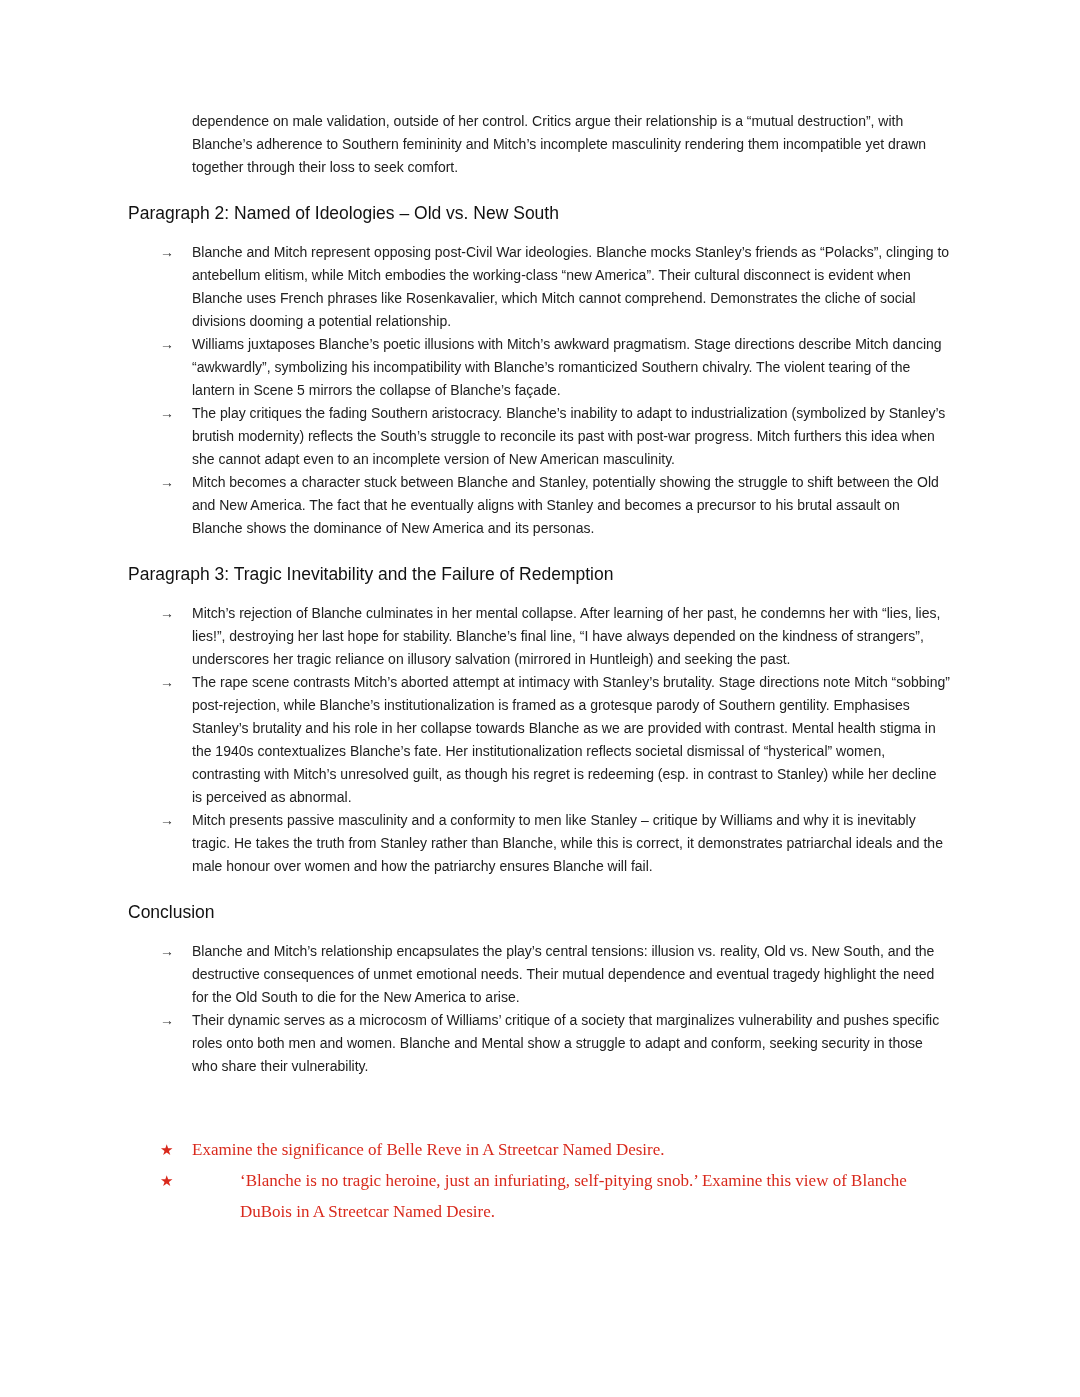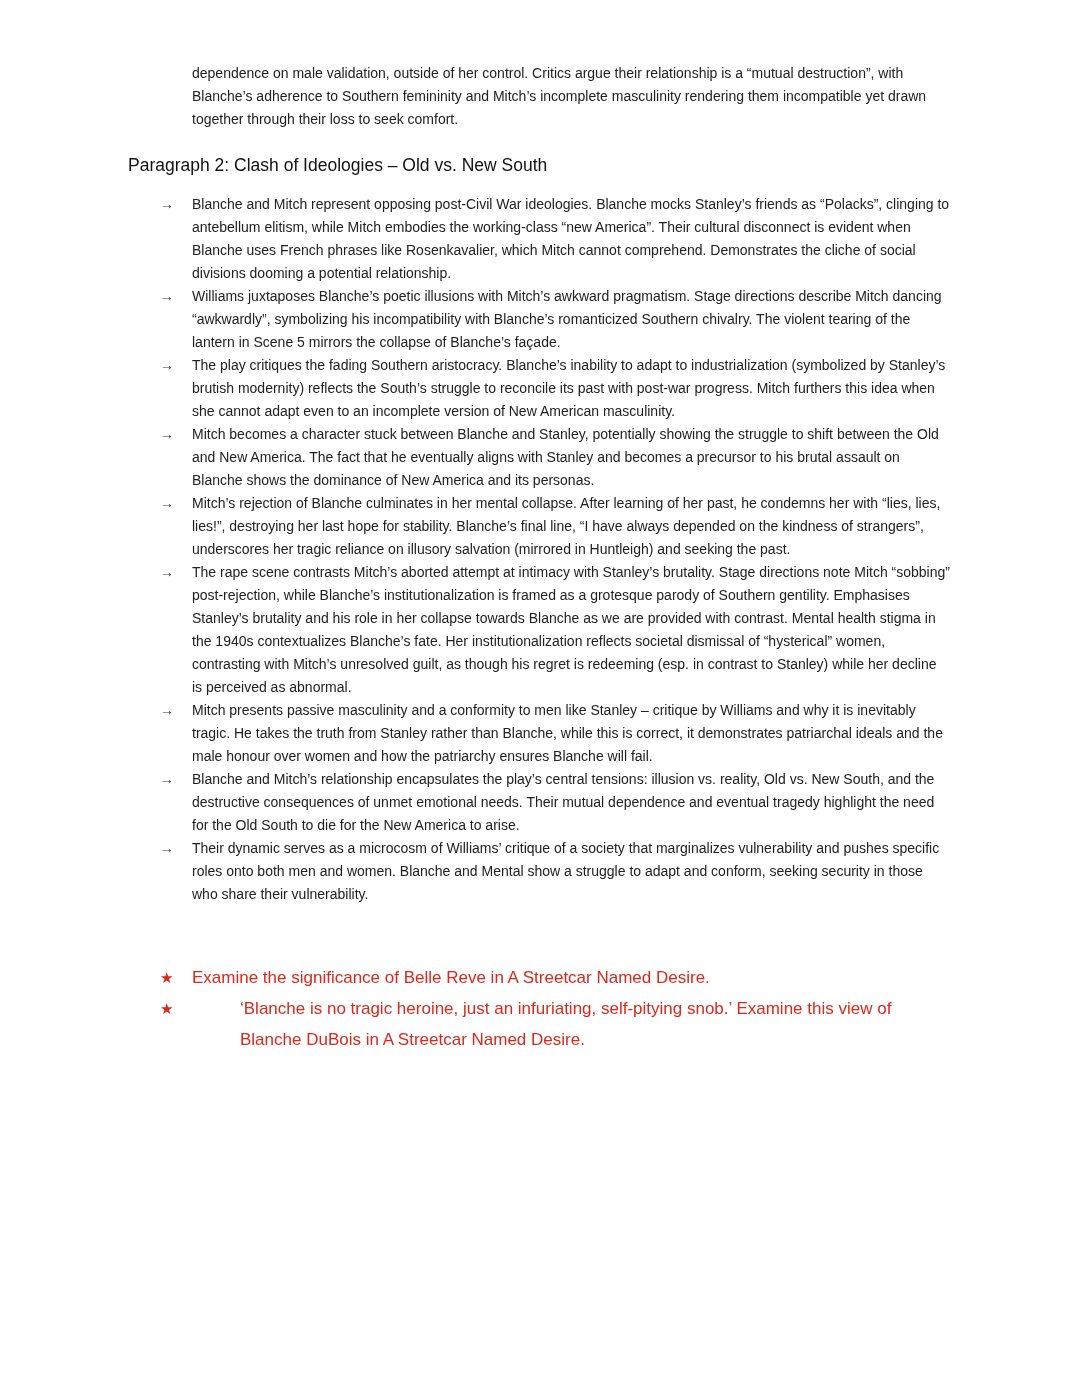--- a/index.html
+++ b/index.html
@@ -5,21 +5,21 @@
   html, body {
     margin: 0;
     padding: 0;
     background: #ffffff;
   }
   .page {
     position: relative;
     width: 1080px;
     height: 1397px;
     box-sizing: border-box;
-    padding: 62px 130px 0 128px;
+    padding: 110px 130px 0 128px;
     background: #ffffff;
     font-family: "Liberation Sans", sans-serif;
     font-size: 14px;
     line-height: 23px;
     color: #212121;
     overflow: hidden;
   }
   .continuation {
     margin: 0 0 0 64px;
   }
@@ -54,64 +54,67 @@
     display: flex;
     align-items: flex-start;
   }
   .question .star {
     width: 32px;
     flex: 0 0 32px;
     font-size: 15px;
   }
   .question .question-text {
     flex: 1 1 auto;
+    font-family: Liberation Serif, serif;
   }
 </style>
 </head>
 <body>
 
 <div class="page">
 
   <p class="continuation">dependence on male validation, outside of her control. Critics argue their relationship is a “mutual destruction”, with Blanche’s adherence to Southern femininity and Mitch’s incomplete masculinity rendering them incompatible yet drawn together through their loss to seek comfort.</p>
 
-  <h2 class="section-title">Paragraph 2: Clash of Ideologies – Old vs. New South</h2>
+  <h2 class="section-title">Paragraph 2: Named of Ideologies – Old vs. New South</h2>
   <div class="bullets">
     <div class="bullet">
       <span class="arrow">→</span>
       <span class="bullet-text">Blanche and Mitch represent opposing post-Civil War ideologies. Blanche mocks Stanley’s friends as “Polacks”, clinging to antebellum elitism, while Mitch embodies the working-class “new America”. Their cultural disconnect is evident when Blanche uses French phrases like Rosenkavalier, which Mitch cannot comprehend. Demonstrates the cliche of social divisions dooming a potential relationship.</span>
     </div>
     <div class="bullet">
       <span class="arrow">→</span>
       <span class="bullet-text">Williams juxtaposes Blanche’s poetic illusions with Mitch’s awkward pragmatism. Stage directions describe Mitch dancing “awkwardly”, symbolizing his incompatibility with Blanche’s romanticized Southern chivalry. The violent tearing of the lantern in Scene 5 mirrors the collapse of Blanche’s façade.</span>
     </div>
     <div class="bullet">
       <span class="arrow">→</span>
       <span class="bullet-text">The play critiques the fading Southern aristocracy. Blanche’s inability to adapt to industrialization (symbolized by Stanley’s brutish modernity) reflects the South’s struggle to reconcile its past with post-war progress. Mitch furthers this idea when she cannot adapt even to an incomplete version of New American masculinity.</span>
     </div>
     <div class="bullet">
       <span class="arrow">→</span>
       <span class="bullet-text">Mitch becomes a character stuck between Blanche and Stanley, potentially showing the struggle to shift between the Old and New America. The fact that he eventually aligns with Stanley and becomes a precursor to his brutal assault on Blanche shows the dominance of New America and its personas.</span>
     </div>
   </div>
 
+  <h2 class="section-title">Paragraph 3: Tragic Inevitability and the Failure of Redemption</h2>
   <div class="bullets">
     <div class="bullet">
       <span class="arrow">→</span>
       <span class="bullet-text">Mitch’s rejection of Blanche culminates in her mental collapse. After learning of her past, he condemns her with “lies, lies, lies!”, destroying her last hope for stability. Blanche’s final line, “I have always depended on the kindness of strangers”, underscores her tragic reliance on illusory salvation (mirrored in Huntleigh) and seeking the past.</span>
     </div>
     <div class="bullet">
       <span class="arrow">→</span>
       <span class="bullet-text">The rape scene contrasts Mitch’s aborted attempt at intimacy with Stanley’s brutality. Stage directions note Mitch “sobbing” post-rejection, while Blanche’s institutionalization is framed as a grotesque parody of Southern gentility. Emphasises Stanley’s brutality and his role in her collapse towards Blanche as we are provided with contrast. Mental health stigma in the 1940s contextualizes Blanche’s fate. Her institutionalization reflects societal dismissal of “hysterical” women, contrasting with Mitch’s unresolved guilt, as though his regret is redeeming (esp. in contrast to Stanley) while her decline is perceived as abnormal.</span>
     </div>
     <div class="bullet">
       <span class="arrow">→</span>
       <span class="bullet-text">Mitch presents passive masculinity and a conformity to men like Stanley – critique by Williams and why it is inevitably tragic. He takes the truth from Stanley rather than Blanche, while this is correct, it demonstrates patriarchal ideals and the male honour over women and how the patriarchy ensures Blanche will fail.</span>
     </div>
   </div>
 
+  <h2 class="section-title">Conclusion</h2>
   <div class="bullets">
     <div class="bullet">
       <span class="arrow">→</span>
       <span class="bullet-text">Blanche and Mitch’s relationship encapsulates the play’s central tensions: illusion vs. reality, Old vs. New South, and the destructive consequences of unmet emotional needs. Their mutual dependence and eventual tragedy highlight the need for the Old South to die for the New America to arise.</span>
     </div>
     <div class="bullet">
       <span class="arrow">→</span>
       <span class="bullet-text">Their dynamic serves as a microcosm of Williams’ critique of a society that marginalizes vulnerability and pushes specific roles onto both men and women. Blanche and Mental show a struggle to adapt and conform, seeking security in those who share their vulnerability.</span>
     </div>
   </div>

